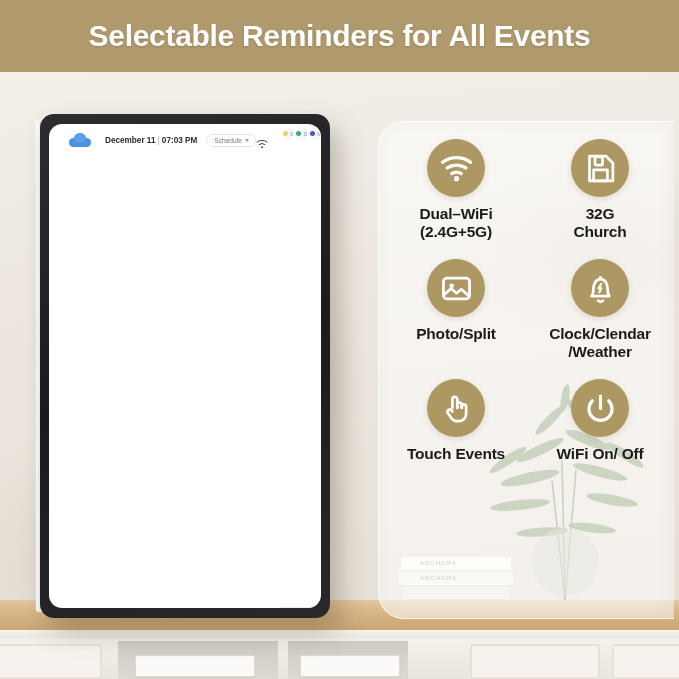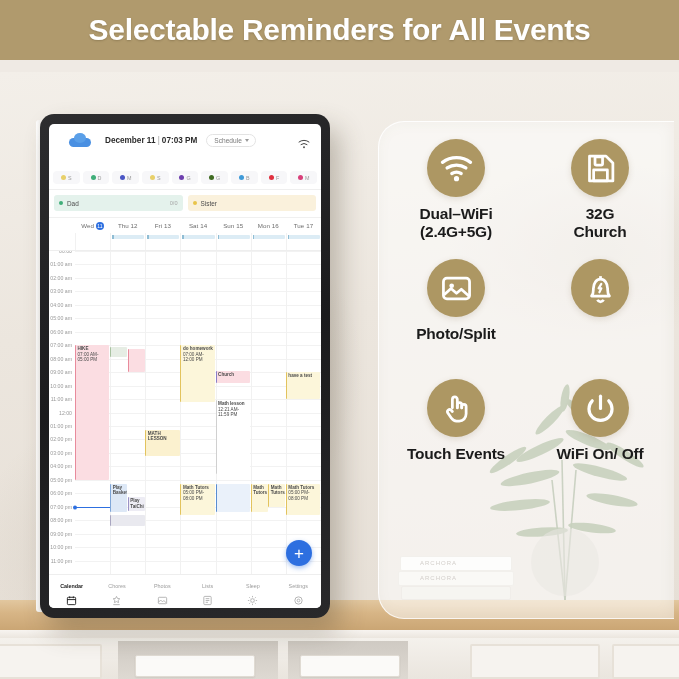--- a/index.html
+++ b/index.html
@@ -52,21 +52,21 @@
     position: absolute; height: 22px; background: #fbfaf8;
     border: 1px solid #e0dbd3; border-radius: 2px;
     box-shadow: 0 1px 2px rgba(0,0,0,.07);
   }
   .plant {
     position: absolute; pointer-events: none;
   }
 
   
   .banner {
-    position: absolute; left: 0; top: 0; width: 679px; height: 60px;
+    position: absolute; left: 0; top: 0; width: 679px; height: 72px;
     background: #b09a6d;
     display: flex; align-items: center; justify-content: center;
   }
   .banner-title {
     color: #ffffff;
     font-size: 30px;
     font-weight: bold;
     letter-spacing: -0.3px;
     text-shadow: 0 1px 2px rgba(80,65,40,.30);
   }
@@ -81,24 +81,24 @@
     box-shadow: 10px 14px 26px rgba(70,58,40,.30);
   }
   .tablet-stand {
     position: absolute; left: 36px; top: 120px; width: 10px; height: 492px;
     background: linear-gradient(90deg, #ffffff, #ded9d2);
     border-radius: 3px 0 0 3px;
   }
   .screen {
     width: 100%; height: 100%;
     background: #ffffff;
-    border-radius: 5px;
+    border-radius: 13px;
     overflow: hidden;
     position: relative;
-    display: flex; flex-direction: column;
+    display: flex; flex-direction: row;
   }
 
   
   .scr-top {
     padding: 5px 8px 2px 8px;
     position: relative;
     height: 44px;
     flex: 0 0 auto;
   }
   .scr-top-row {
@@ -662,20 +662,24 @@
       </div>
       <div class="feat">
         <span class="feat-ic">
           <svg viewBox="0 0 24 24" fill="none" stroke="currentColor" stroke-width="2" stroke-linejoin="round">
             <path d="M5.5 17.5c1.5-1.6 1.3-3 1.3-5.3C6.8 8 9.1 5.2 12 5.2s5.2 2.8 5.2 7c0 2.3-.2 3.7 1.3 5.3z"></path>
             <path d="M9.8 20.2a2.4 2.4 0 0 0 4.4 0"></path>
             <path d="M12 5.2V3"></path>
             <path d="M12.6 8.6l-2 3.3h2l-1.4 2.9" stroke-width="1.6" stroke-linecap="round"></path>
           </svg>
         </span>
+        <span class="feat-lbl">
+          <span style="display:block">Clock/Clendar</span>
+          <span style="display:block">/Weather</span>
+        </span>
       </div>
       <div class="feat">
         <span class="feat-ic">
           <svg viewBox="0 0 24 24" fill="none" stroke="currentColor" stroke-width="2" stroke-linejoin="round" stroke-linecap="round">
             <path d="M9 11.5V5.4a1.8 1.8 0 0 1 3.6 0v6.2"></path>
             <path d="M12.6 11.1V9.4a1.6 1.6 0 0 1 3.2 0v2.1"></path>
             <path d="M15.8 11.6v-1a1.6 1.6 0 0 1 3.2 0v5.3c0 3-2.2 5.2-5 5.2h-2c-1.8 0-2.8-.8-3.8-2.2l-2.6-3.8a1.6 1.6 0 0 1 2.4-2l1 1.1"></path>
           </svg>
         </span>
         <span class="feat-lbl">

